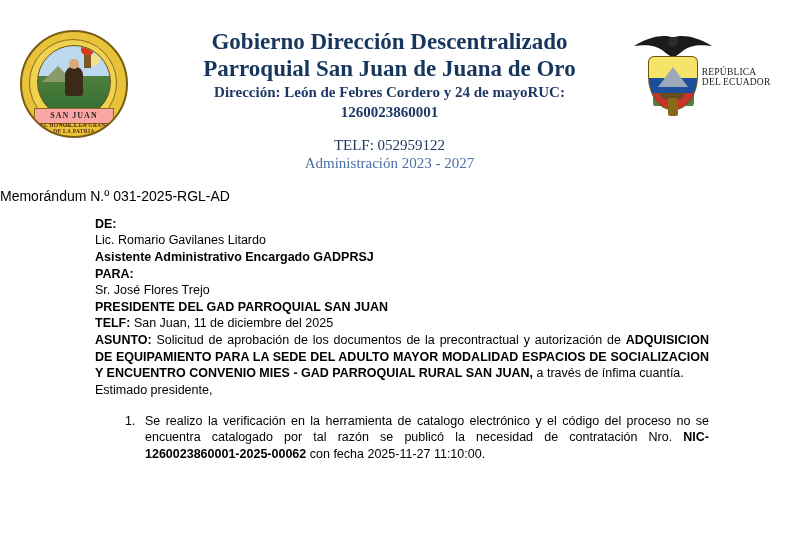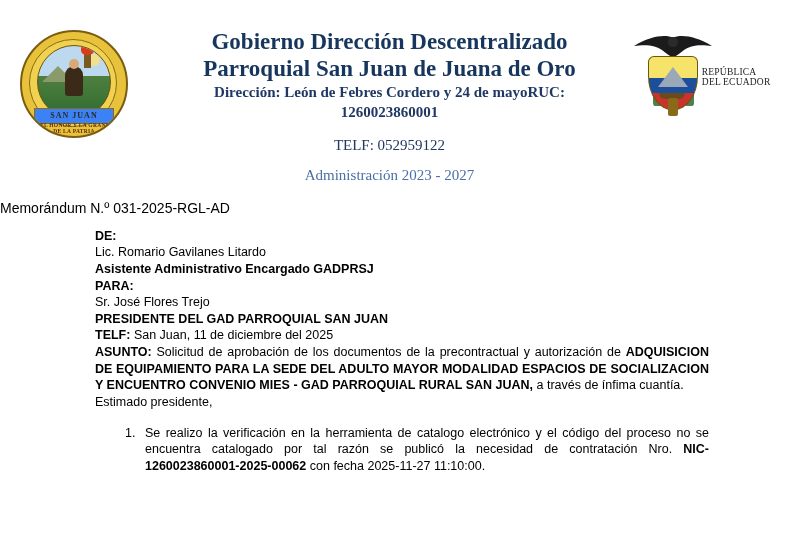--- a/index.html
+++ b/index.html
@@ -65,21 +65,21 @@
   .org-telf {
     font-size: 15px;
     line-height: 1.2;
     color: #1f3864;
     margin-top: 14px;
   }
   .org-admin {
     font-size: 15px;
     line-height: 1.2;
     color: #4a6fa5;
-    margin-top: 12px;
+    margin-top: 0;
   }
   .rep-label {
     font-family: "Liberation Serif", serif;
     font-size: 9.5px;
     color: #222222;
     margin-top: 3px;
     letter-spacing: .2px;
   }
 
   
@@ -150,21 +150,21 @@
     position: absolute;
     left: -3px; top: -9px;
     width: 13px; height: 12px;
     background: #d93b1d;
     border-radius: 50% 50% 40% 40%;
   }
   .gad-seal .banner {
     position: absolute;
     left: 12px; bottom: 12px;
     width: 78px; height: 14px;
-    background: #3b82f6;
+    background: #fca5a5;
     border: 1px solid #8a6a18;
     text-align: center;
     font-family: "Liberation Serif", serif;
     font-size: 8px;
     font-weight: bold;
     line-height: 13px;
     color: #2b2b2b;
     letter-spacing: 1px;
   }
   .gad-seal .arc-text {

